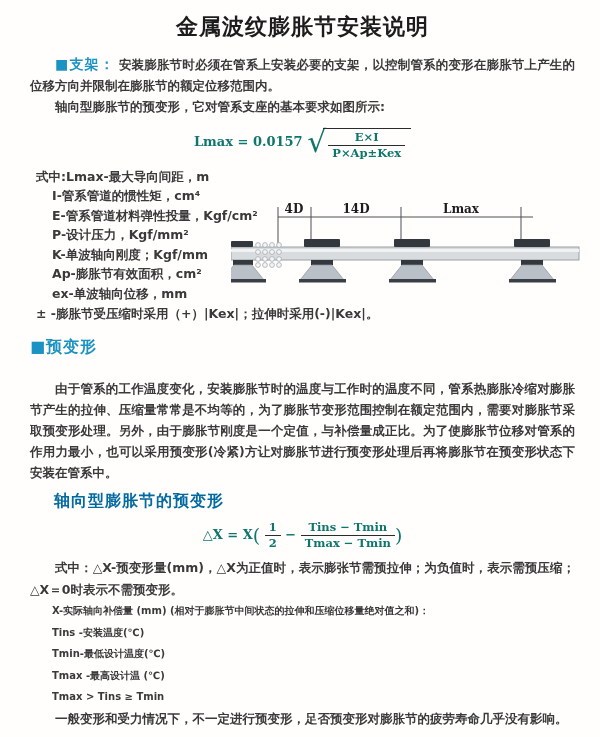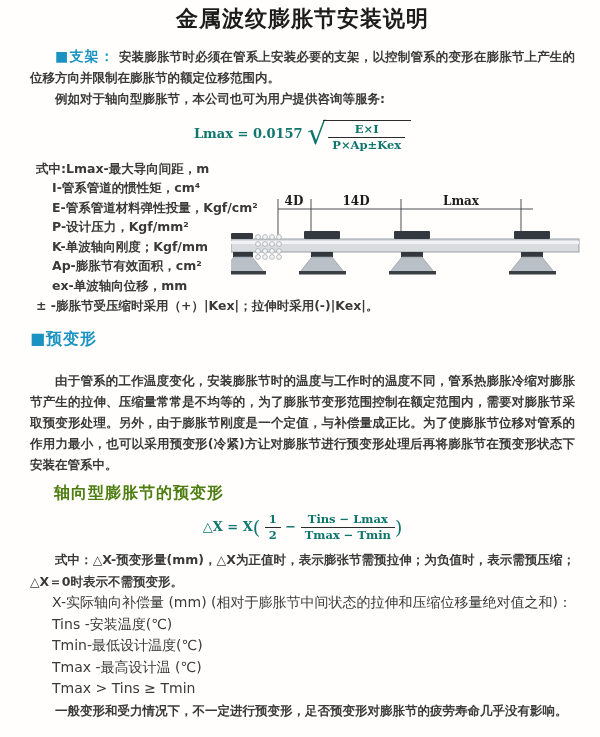--- a/index.html
+++ b/index.html
@@ -2,37 +2,37 @@
 <html><head>
 <meta charset="utf-8">
 <style>
   * { margin:0; padding:0; box-sizing:border-box; }
   html,body { background:#ffffff; }
   body{
     width:600px; height:737px; overflow:hidden;
     font-family:"DejaVu Sans","Liberation Sans",sans-serif;
     color:#3a3a3a; background:#fffefc;
   }
-  .page{ padding:4px 25px 0 30px; }
+  .page{ padding:12px 25px 0 30px; }
   .doc-title{
     text-align:center; font-size:22px; font-weight:bold; color:#1c1c1c;
     letter-spacing:1px; margin-bottom:12px;
   }
   .body-text{ font-size:12.5px; font-weight:600; line-height:21px; text-align:justify; }
   .indent{ text-indent:2em; }
   .sec-head-inline{
     color:#1a93c3; font-size:14px; font-weight:bold; letter-spacing:1px;
     padding-right:4px;
   }
   .sec-head{
     color:#1a93c3; font-size:16px; font-weight:bold; letter-spacing:1px;
     margin:12px 0 20px 0;
   }
   .sub-head{
-    color:#4d7c0f; font-size:16px; font-weight:bold; letter-spacing:1px;
+    color:#0369a1; font-size:16px; font-weight:bold; letter-spacing:1px;
     margin:8px 0 6px 24px;
   }
   
   .formula-row{ text-align:center; margin:8px 0 6px 0;
     font-family:"DejaVu Serif","Liberation Serif",serif; font-size:13px;
     font-weight:bold; color:#0f766e; }
   .fr-it{ font-weight:bold; }
   .sqrt{ display:inline-flex; align-items:stretch; vertical-align:middle; }
   .sqrt .rad{ font-size:30px; font-weight:normal; line-height:34px; margin-right:-3px; }
   .sqrt .radbody{ border-top:1.6px solid #2b2b2b; padding:1px 6px 0 5px; margin-top:3px; }
@@ -43,32 +43,32 @@
   .paren{ font-size:19px; font-weight:normal; vertical-align:middle; }
   
   .def-zone{ position:relative; margin-top:4px; }
   .def-list{ font-size:12.5px; font-weight:600; line-height:19.5px; }
   .def-list .first{ margin-left:6px; }
   .def-list .item{ margin-left:22px; }
   .diagram-wrap{ position:absolute; right:-8px; top:32px; width:352px; }
   .note-line{ font-size:12.5px; font-weight:600; line-height:22px; margin-left:6px; }
   .svc-line{ font-size:12.5px; font-weight:600; line-height:22px; text-indent:2em; }
   
-  .ax-item{ font-size:14px; font-weight:400; line-height:21.5px; margin-left:22px; }
+  .ax-item{ font-size:10px; font-weight:700; line-height:21.5px; margin-left:22px; }
   .ax-par{ font-size:12.5px; font-weight:600; line-height:21.5px; text-indent:2em; text-align:justify; }
 </style>
 </head>
 <body>
 
 <div class="page">
 
   <div class="doc-title">金属波纹膨胀节安装说明</div>
 
   <p class="body-text indent"><span class="sec-head-inline">■支架：</span><span>安装膨胀节时必须在管系上安装必要的支架，以控制管系的变形在膨胀节上产生的位移方向并限制在膨胀节的额定位移范围内。</span></p>
-  <p class="body-text indent">例如对于轴向型膨胀节，本公司也可为用户提供咨询等服务:</p>
+  <p class="body-text indent">轴向型膨胀节的预变形，它对管系支座的基本要求如图所示:</p>
 
   <div class="formula-row">
     <span>Lmax = 0.0157</span>
     <span class="sqrt">
       <span class="rad">√</span>
       <span class="radbody">
         <span class="vfrac fr-it">
           <span class="n">E×I</span>
           <span class="d">P×Ap±Kex</span>
         </span>
@@ -157,21 +157,21 @@
   <div class="sub-head">轴向型膨胀节的预变形</div>
 
   <div class="formula-row">
     <span>△X = X</span><span class="paren">(</span>
     <span class="vfrac">
       <span class="n">1</span>
       <span class="d">2</span>
     </span>
     <span>−</span>
     <span class="vfrac fr-it">
-      <span class="n">Tins − Lmax</span>
+      <span class="n">Tins − Tmin</span>
       <span class="d">Tmax − Tmin</span>
     </span><span class="paren">)</span>
   </div>
 
   <p class="ax-par">式中：△X-预变形量(mm)，△X为正值时，表示膨张节需预拉伸；为负值时，表示需预压缩；△X＝0时表示不需预变形。</p>
   <div class="ax-item">X-实际轴向补偿量 (mm) (相对于膨胀节中间状态的拉伸和压缩位移量绝对值之和)：</div>
   <div class="ax-item">Tins -安装温度(℃)</div>
   <div class="ax-item">Tmin-最低设计温度(℃)</div>
   <div class="ax-item">Tmax -最高设计温 (℃)</div>
   <div class="ax-item">Tmax &gt; Tins ≥ Tmin</div>

